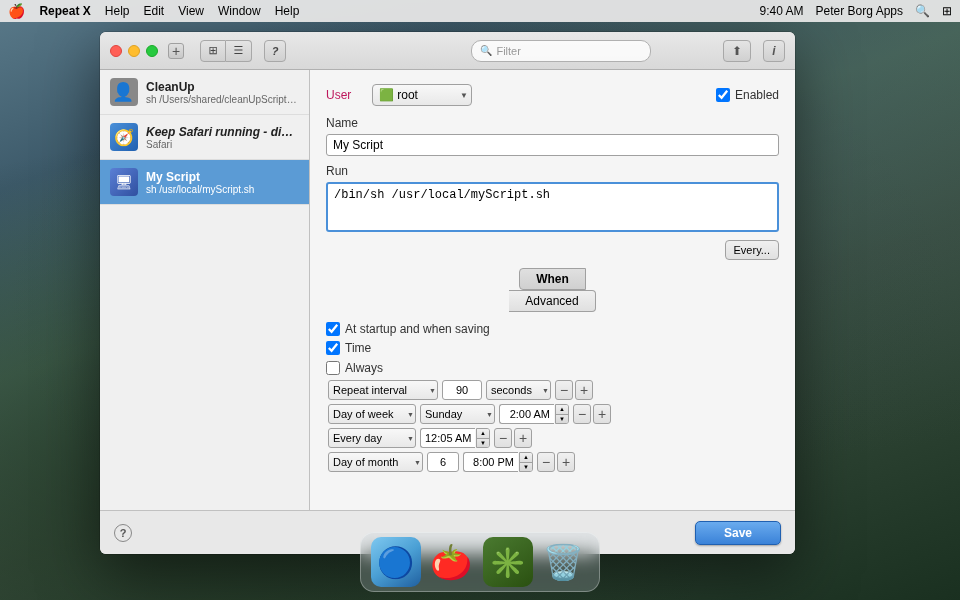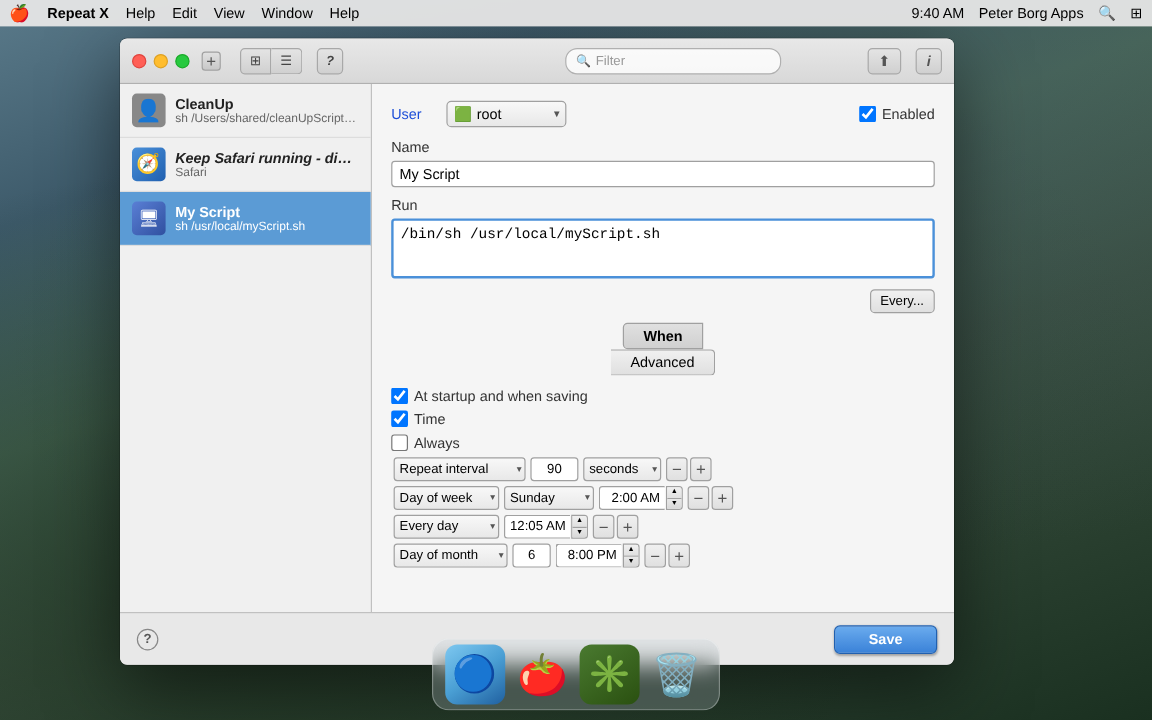--- a/index.html
+++ b/index.html
@@ -278,21 +278,21 @@
 
     
     .right-panel {
       flex: 1;
       padding: 14px 16px;
       background: #f5f5f5;
       overflow-y: auto;
     }
     .form-label {
       font-size: 12px;
-      color: #1d4ed8;
+      color: #be185d;
       min-width: 40px;
     }
 
     
     .enabled-row {
       display: flex;
       align-items: center;
       justify-content: space-between;
       margin-bottom: 10px;
     }

